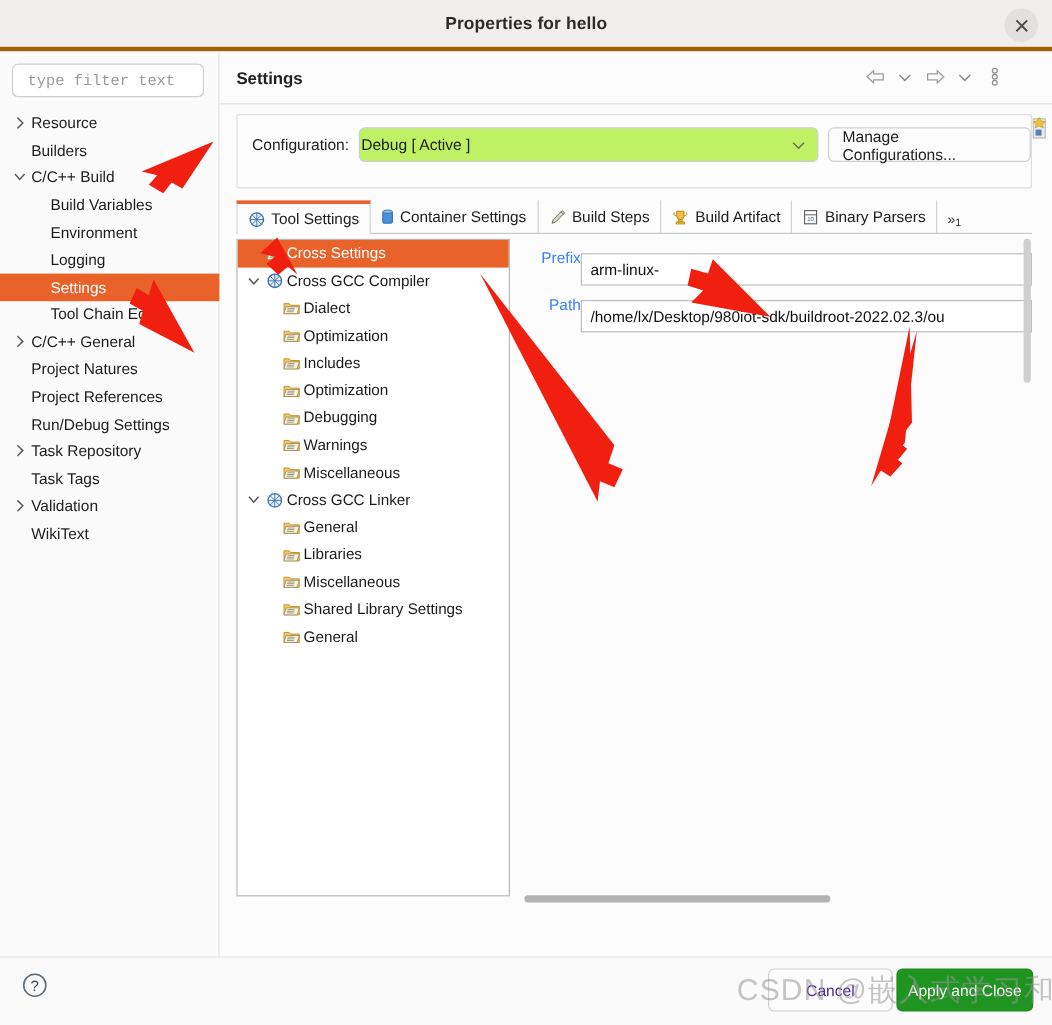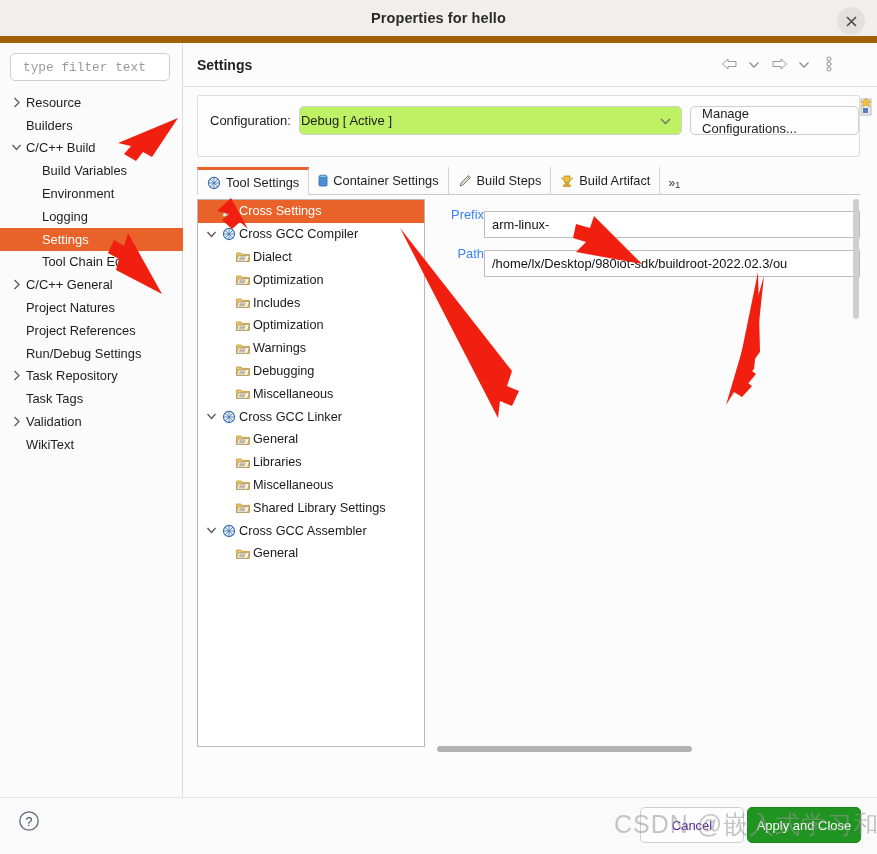--- a/index.html
+++ b/index.html
@@ -13,21 +13,21 @@
   #app {
     position: relative;
     width: 877px; height: 854px;
     background: #fcfcfc;
   }
 
   
   .titlebar {
     position: absolute; left: 0; top: 0; width: 877px; height: 43px;
     background: #f0efee;
-    border-bottom: 7px solid #a16207;
+    border-bottom: 4px solid #a16207;
     display: flex; align-items: center; justify-content: center;
   }
   .titlebar .title {
     font-size: 14.5px; font-weight: bold; color: #2b2b2b;
     letter-spacing: 0.1px;
   }
   .close-btn {
     position: absolute; right: 12px; top: 7px;
     width: 28px; height: 28px; border-radius: 50%;
     background: #e3e1df;
@@ -442,20 +442,30 @@
             <span style="display: flex;">
               <svg width="14" height="14" viewBox="0 0 14 14">
                 <path d="M4 2 L10 2 L10 6 Q10 9 7 9 Q4 9 4 6 Z" fill="#f0c040" stroke="#b58a10" stroke-width="0.8"></path>
                 <path d="M2 3 Q0.5 5.5 4 6 M12 3 Q13.5 5.5 10 6" stroke="#b58a10" stroke-width="0.8" fill="none"></path>
                 <rect x="5.5" y="9" width="3" height="2" fill="#f0c040" stroke="#b58a10" stroke-width="0.7"></rect>
                 <rect x="3.5" y="11" width="7" height="1.6" fill="#f0c040" stroke="#b58a10" stroke-width="0.7"></rect>
               </svg>
             </span>
             <span>Build Artifact</span>
           </div>
+          <div class="tab">
+            <span style="display: flex;">
+              <svg width="13" height="14" viewBox="0 0 13 14">
+                <rect x="1.5" y="1.5" width="10" height="11" fill="#fdfdfd" stroke="#5a5a5a" stroke-width="0.9"></rect>
+                <path d="M1.5 5 L11.5 5" stroke="#5a5a5a" stroke-width="0.8"></path>
+                <text x="6.5" y="10.5" text-anchor="middle" font-size="5" font-family="Liberation Sans, sans-serif" fill="#3a6fae">10</text>
+              </svg>
+            </span>
+            <span>Binary Parsers</span>
+          </div>
           <div class="tab-overflow">
             <span>»</span>
             <sub>1</sub>
           </div>
         </div>
 
       <div class="content">
         <div class="opt-tree" id="opt-tree">
             <div class="opt-row lvl1 selected">
               <span class="tw empty"></span>
@@ -528,32 +538,32 @@
             </div>
             <div class="opt-row lvl2">
               <span class="tw empty"></span>
               <span class="ico">
                 <svg width="14" height="13" viewBox="0 0 14 13">
                   <path d="M0.6 3 L5 3 L6.2 4.4 L13.4 4.4 L13.4 11.4 L0.6 11.4 Z" fill="#f3c96b" stroke="#b8860b" stroke-width="0.7"></path>
                   <path d="M2.4 5.6 L13.4 5.6 L11.6 11.4 L0.6 11.4 Z" fill="#fdf6e3" stroke="#8a7a50" stroke-width="0.6"></path>
                   <path d="M3.6 7 L9.6 7 M3.2 8.4 L9.2 8.4 M2.9 9.8 L8.9 9.8" stroke="#6f6550" stroke-width="0.55"></path>
                 </svg>
               </span>
+              <span class="t">Debugging</span>
+            </div>
+            <div class="opt-row lvl2">
+              <span class="tw empty"></span>
+              <span class="ico">
+                <svg width="14" height="13" viewBox="0 0 14 13">
+                  <path d="M0.6 3 L5 3 L6.2 4.4 L13.4 4.4 L13.4 11.4 L0.6 11.4 Z" fill="#f3c96b" stroke="#b8860b" stroke-width="0.7"></path>
+                  <path d="M2.4 5.6 L13.4 5.6 L11.6 11.4 L0.6 11.4 Z" fill="#fdf6e3" stroke="#8a7a50" stroke-width="0.6"></path>
+                  <path d="M3.6 7 L9.6 7 M3.2 8.4 L9.2 8.4 M2.9 9.8 L8.9 9.8" stroke="#6f6550" stroke-width="0.55"></path>
+                </svg>
+              </span>
               <span class="t">Warnings</span>
-            </div>
-            <div class="opt-row lvl2">
-              <span class="tw empty"></span>
-              <span class="ico">
-                <svg width="14" height="13" viewBox="0 0 14 13">
-                  <path d="M0.6 3 L5 3 L6.2 4.4 L13.4 4.4 L13.4 11.4 L0.6 11.4 Z" fill="#f3c96b" stroke="#b8860b" stroke-width="0.7"></path>
-                  <path d="M2.4 5.6 L13.4 5.6 L11.6 11.4 L0.6 11.4 Z" fill="#fdf6e3" stroke="#8a7a50" stroke-width="0.6"></path>
-                  <path d="M3.6 7 L9.6 7 M3.2 8.4 L9.2 8.4 M2.9 9.8 L8.9 9.8" stroke="#6f6550" stroke-width="0.55"></path>
-                </svg>
-              </span>
-              <span class="t">Debugging</span>
             </div>
             <div class="opt-row lvl2">
               <span class="tw empty"></span>
               <span class="ico">
                 <svg width="14" height="13" viewBox="0 0 14 13">
                   <path d="M0.6 3 L5 3 L6.2 4.4 L13.4 4.4 L13.4 11.4 L0.6 11.4 Z" fill="#f3c96b" stroke="#b8860b" stroke-width="0.7"></path>
                   <path d="M2.4 5.6 L13.4 5.6 L11.6 11.4 L0.6 11.4 Z" fill="#fdf6e3" stroke="#8a7a50" stroke-width="0.6"></path>
                   <path d="M3.6 7 L9.6 7 M3.2 8.4 L9.2 8.4 M2.9 9.8 L8.9 9.8" stroke="#6f6550" stroke-width="0.55"></path>
                 </svg>
               </span>
@@ -609,34 +619,20 @@
             <div class="opt-row lvl2">
               <span class="tw empty"></span>
               <span class="ico">
                 <svg width="14" height="13" viewBox="0 0 14 13">
                   <path d="M0.6 3 L5 3 L6.2 4.4 L13.4 4.4 L13.4 11.4 L0.6 11.4 Z" fill="#f3c96b" stroke="#b8860b" stroke-width="0.7"></path>
                   <path d="M2.4 5.6 L13.4 5.6 L11.6 11.4 L0.6 11.4 Z" fill="#fdf6e3" stroke="#8a7a50" stroke-width="0.6"></path>
                   <path d="M3.6 7 L9.6 7 M3.2 8.4 L9.2 8.4 M2.9 9.8 L8.9 9.8" stroke="#6f6550" stroke-width="0.55"></path>
                 </svg>
               </span>
               <span class="t">Shared Library Settings</span>
-            </div>
-            <div class="opt-row lvl1">
-              <span class="tw">
-                <svg width="11" height="11" viewBox="0 0 11 11">
-                  <path d="M1.5 3 L5.5 7.5 L9.5 3" stroke="currentColor" stroke-width="1.25" fill="none"></path>
-                </svg>
-              </span>
-              <span class="ico">
-                <svg width="14" height="14" viewBox="0 0 14 14">
-                  <circle cx="7" cy="7" r="5.6" fill="#e8f0fb" stroke="#3a6fae" stroke-width="1.1"></circle>
-                  <path d="M1.6 7 L12.4 7 M7 1.4 L7 12.6 M3 3 L11 11 M11 3 L3 11" stroke="#3a6fae" stroke-width="0.75"></path>
-                </svg>
-              </span>
-              <span class="t">Cross GCC Assembler</span>
             </div>
             <div class="opt-row lvl2">
               <span class="tw empty"></span>
               <span class="ico">
                 <svg width="14" height="13" viewBox="0 0 14 13">
                   <path d="M0.6 3 L5 3 L6.2 4.4 L13.4 4.4 L13.4 11.4 L0.6 11.4 Z" fill="#f3c96b" stroke="#b8860b" stroke-width="0.7"></path>
                   <path d="M2.4 5.6 L13.4 5.6 L11.6 11.4 L0.6 11.4 Z" fill="#fdf6e3" stroke="#8a7a50" stroke-width="0.6"></path>
                   <path d="M3.6 7 L9.6 7 M3.2 8.4 L9.2 8.4 M2.9 9.8 L8.9 9.8" stroke="#6f6550" stroke-width="0.55"></path>
                 </svg>
               </span>

